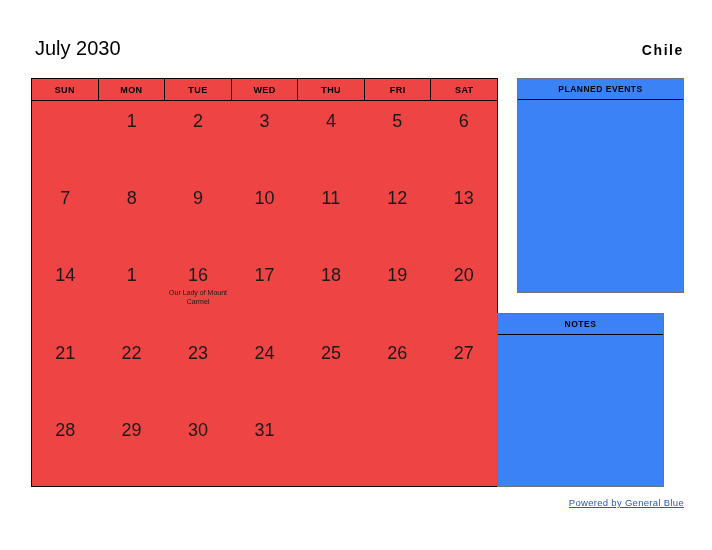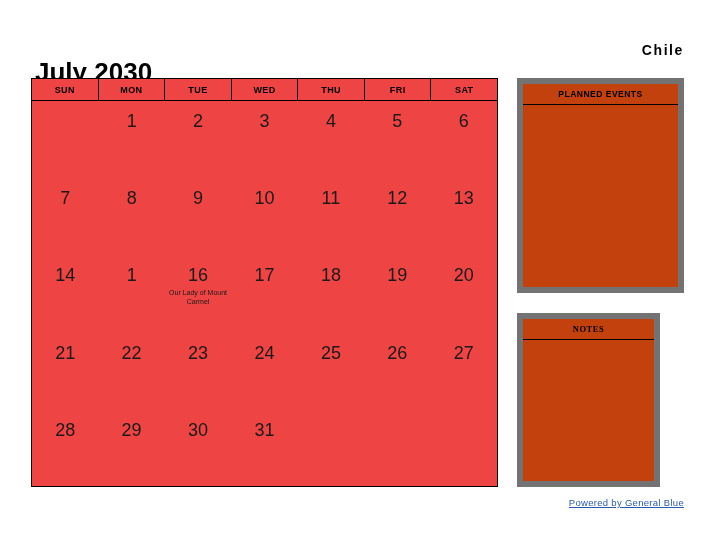--- a/index.html
+++ b/index.html
@@ -14,26 +14,25 @@
     font-family: "Liberation Sans", sans-serif;
     color: #000000;
     overflow: hidden;
   }
 
   
   #page-title {
     position: absolute;
     left: 35px;
     top: 33px;
-    font-size: 26px;
-    font-weight: bold;
+    font-size: 20px;
+    font-weight: normal;
     letter-spacing: 0px;
     line-height: 30px;
     white-space: nowrap;
-    margin-top: 24px;
   }
   #country-label {
     position: absolute;
     right: 28px;
     top: 42px;
     font-size: 14px;
     font-weight: bold;
     letter-spacing: 1.6px;
     line-height: 16px;
     white-space: nowrap;
@@ -91,36 +90,35 @@
     margin-top: 2px;
     font-size: 7px;
     line-height: 9px;
     color: #1a1a1a;
     padding: 0 4px;
   }
 
   
   .side-panel {
     position: absolute;
-    border: 6px solid #737373;
+    border: 1px solid #737373;
     box-sizing: border-box;
-    background: #c2410c;
+    background: #3b82f6;
   }
   #planned-events-panel {
     left: 517px;
     top: 78px;
     width: 167px;
     height: 215px;
   }
   #notes-panel {
-    left: 517px;
+    left: 497px;
     top: 313px;
-    width: 143px;
+    width: 167px;
     height: 174px;
-    font-family: Liberation Serif, serif;
   }
   .panel-header {
     height: 20px;
     border-bottom: 1px solid #000000;
     display: flex;
     align-items: center;
     justify-content: center;
     font-size: 8.5px;
     font-weight: bold;
     letter-spacing: 0.5px;

